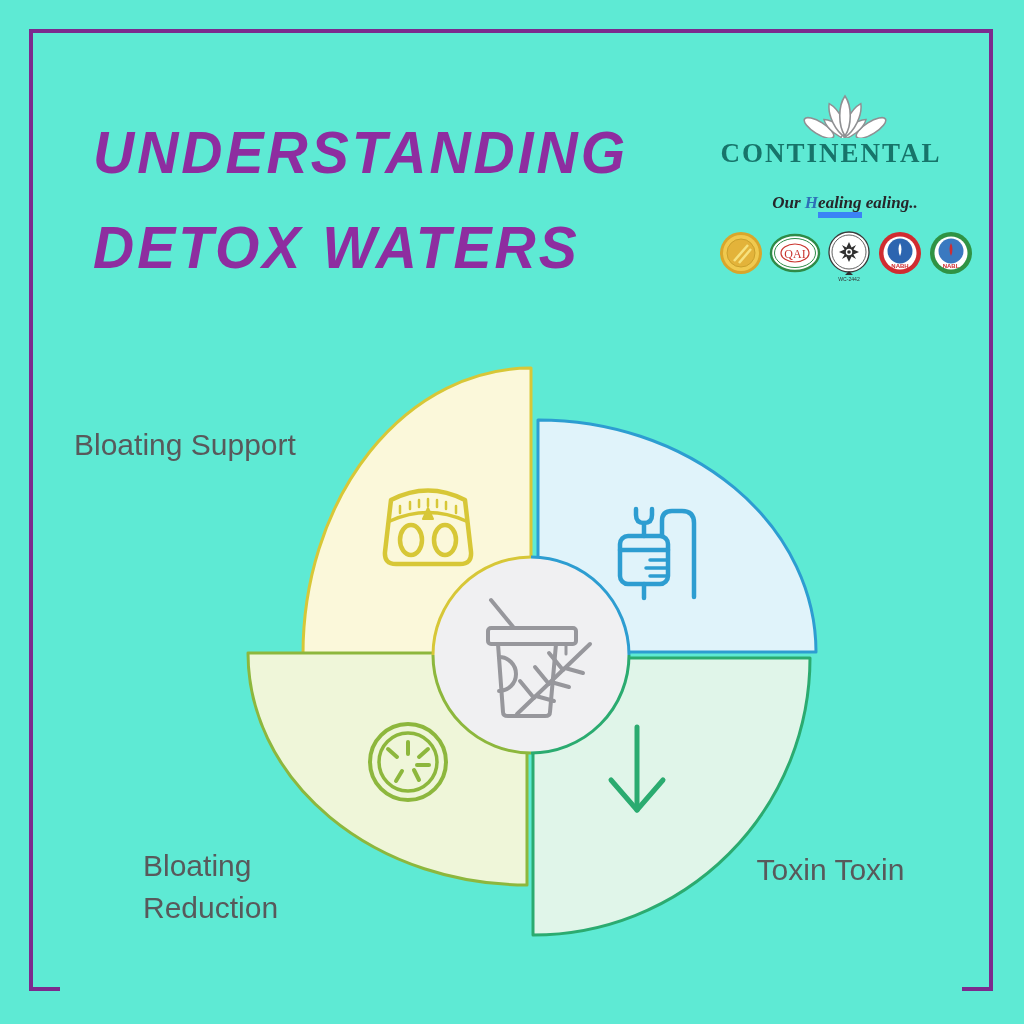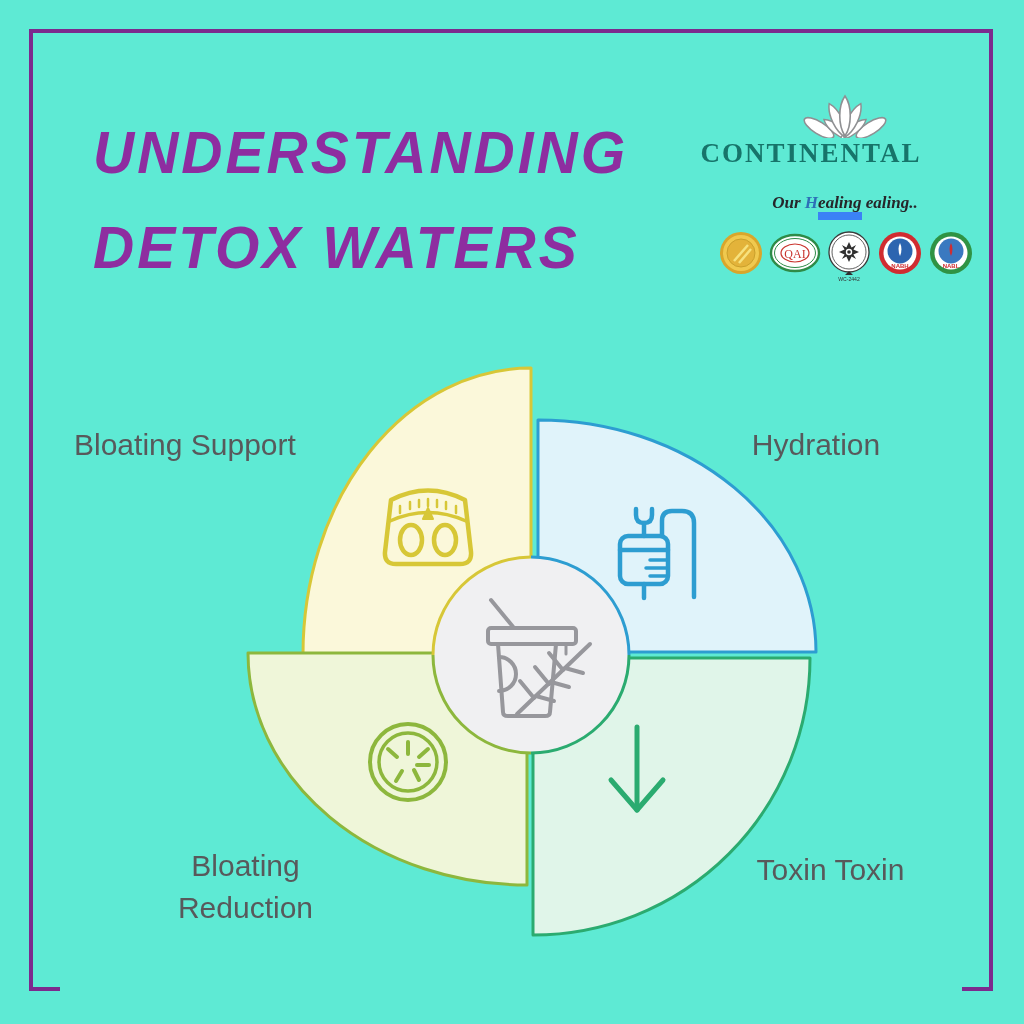--- a/index.html
+++ b/index.html
@@ -15,42 +15,42 @@
   .frame-stub-left  { left:29px;  top:987px; width:31px; height:4px; }
   .frame-stub-right { left:962px; top:987px; width:31px; height:4px; }
 
   
   .title { position:absolute; left:93px; top:104px; font-weight:bold; font-style:italic;
            font-size:57px; letter-spacing:3px; color:#8e2da0; line-height:92px;
            transform:scaleY(1.04); transform-origin:top left; white-space:nowrap; }
 
   
   .logo-lotus { position:absolute; left:789px; top:84px; }
-  .logo-name { position:absolute; left:691px; top:138px; width:240px; text-align:center;
+  .logo-name { position:absolute; left:711px; top:138px; width:240px; text-align:center;
                font-family:"Liberation Serif", serif; font-weight:bold; font-size:27px;
                letter-spacing:2px; color:#17746a; }
   .logo-sub  { position:absolute; left:725px; top:171px; width:240px; text-align:center;
                font-size:19px; letter-spacing:7px; color:#54555a; font-weight:500; }
   .logo-tagline { position:absolute; left:725px; top:193px; width:240px; text-align:center;
                font-family:"Liberation Serif", serif; font-style:italic; font-weight:bold;
                font-size:17px; color:#26262a; }
   .tag-h { color:#2d6fb7; }
-  .tag-underline { border-bottom:8px solid #3b82f6; }
+  .tag-underline { border-bottom:6px solid #3b82f6; }
   .badges { position:absolute; left:727px; top:224px; width:238px; height:56px;
             display:flex; align-items:flex-end; justify-content:center; gap:5px; }
   .badge { position:relative; }
   .badge-caption { position:absolute; left:0; right:0; top:46px; text-align:center;
                    font-size:6px; color:#333; transform:scale(.85); white-space:nowrap; }
 
   
   .q-label { position:absolute; color:#58595b; font-size:30px; line-height:42px; }
   .q-label-lifestyle { left:74px;  top:424px; }
   .q-label-hydration { left:741px; top:424px; width:150px; text-align:center; }
   .q-label-toxin     { left:748px; top:849px; width:165px; text-align:center; }
-  .q-label-bloating  { left:143px; top:845px; width:205px; text-align:center; }
+  .q-label-bloating  { left:143px; top:845px; width:205px; }
 
   .diagram { position:absolute; left:0; top:0; }
 </style>
 </head>
 <body>
 
 <div id="canvas">
 
   <div class="frame frame-top"></div>
   <div class="frame frame-left"></div>
@@ -182,17 +182,16 @@
       <path d="M 566 644 L 566 654" stroke-width="3"></path>
       <path d="M 498 644 L 503 712 Q 503 716 508 716 L 545 716 Q 550 716 550 712 L 556 644"></path>
       <path d="M 499 657 A 17 17 0 0 1 499 691"></path>
       <path d="M 517 714 L 590 644"></path>
       <path d="M 534 698 L 520 681 M 549 684 L 535 667 M 563 670 L 549 653"></path>
       <path d="M 536 696 L 554 701 M 551 682 L 569 687 M 565 668 L 583 673"></path>
     </g>
   </svg>
 
   <div class="q-label q-label-lifestyle">Bloating Support</div>
-  <div class="q-label q-label-hydration">Hydration</div>
   <div class="q-label q-label-toxin">Toxin Toxin</div>
   <div class="q-label q-label-bloating">Bloating Reduction</div>
 
 </div>
 
 </body></html>

